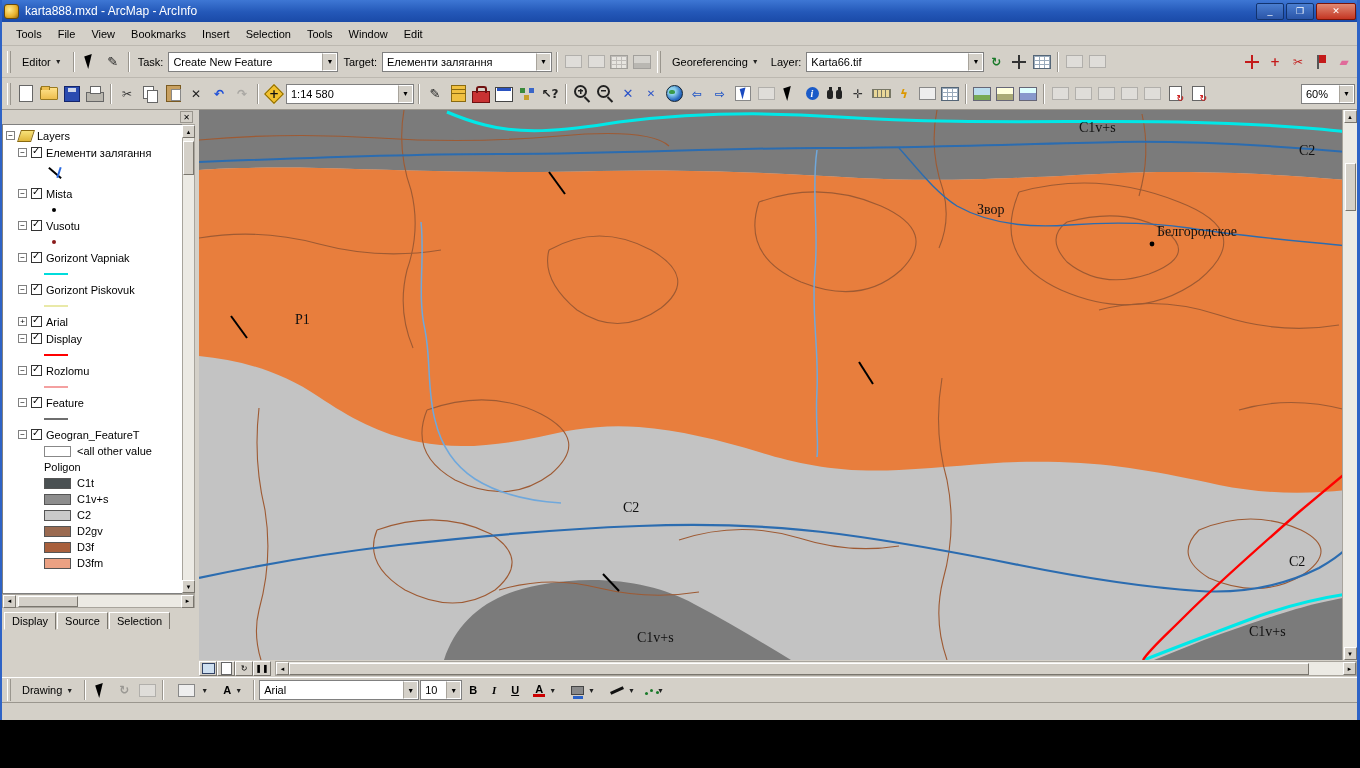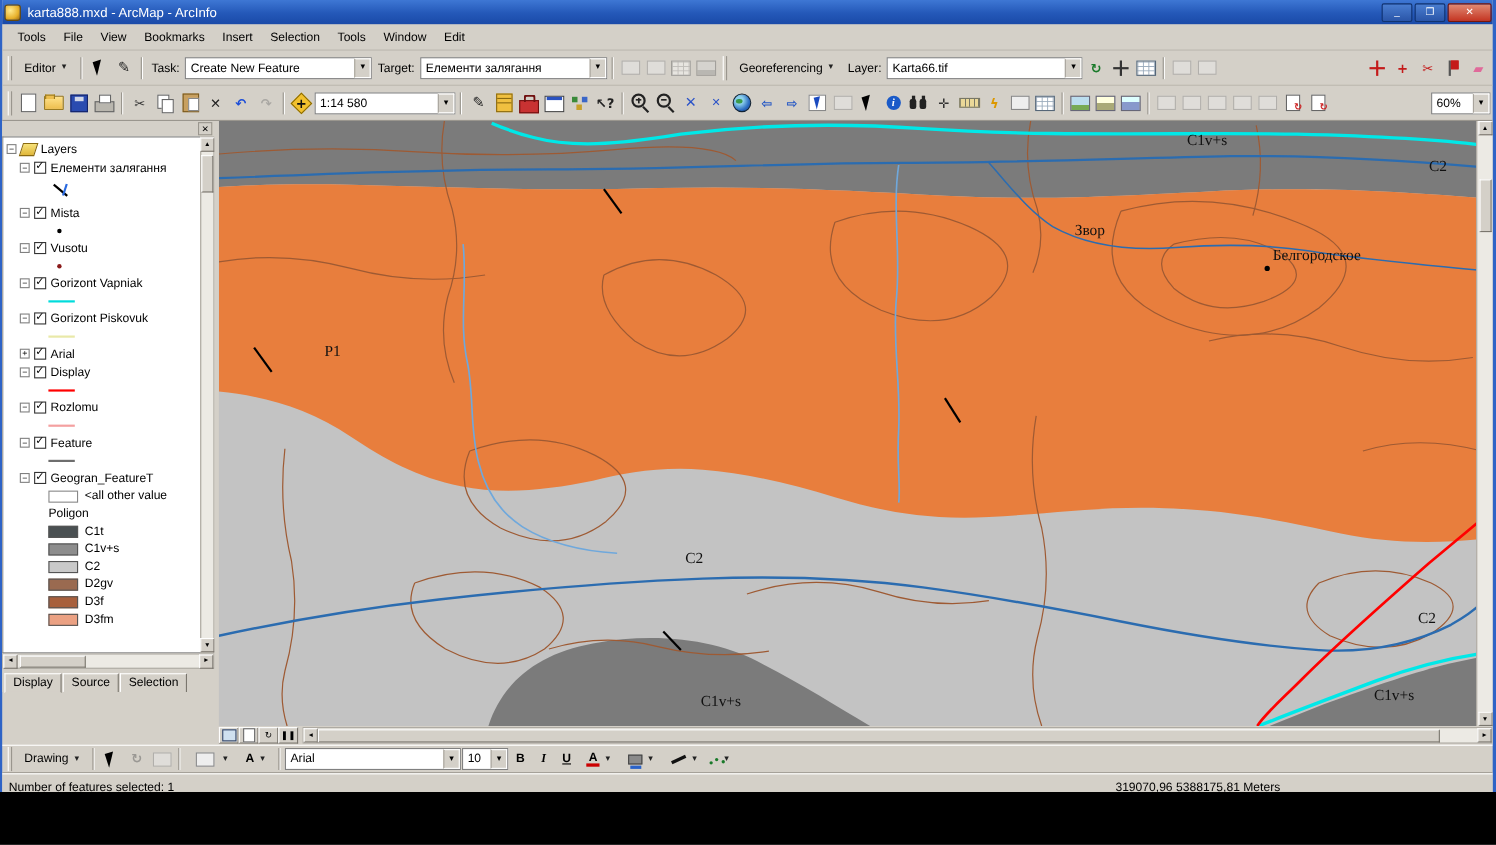--- a/index.html
+++ b/index.html
@@ -577,24 +577,20 @@
     <span class="tb-btn">
       <span class="penline"></span>
       <span class="darr">▼</span>
     </span>
     <span class="tb-btn">
       <span class="dots3"></span>
       <span class="darr">▼</span>
     </span>
   </div>
 
-  <div id="statusbar">
-    <span>Number of features selected: 1</span>
-    <span id="coords">319070,96 5388175,81 Meters</span>
-  </div>
 
   <div id="taskbar">
     <span class="orb"></span>
     <span id="task-apps" style="display:flex;gap:6px;align-items:center;">
         <span class="task-app">
           <span class="ta-doc">A</span>
         </span>
         <span class="task-app">
           <span class="ta-folder"></span>
         </span>

